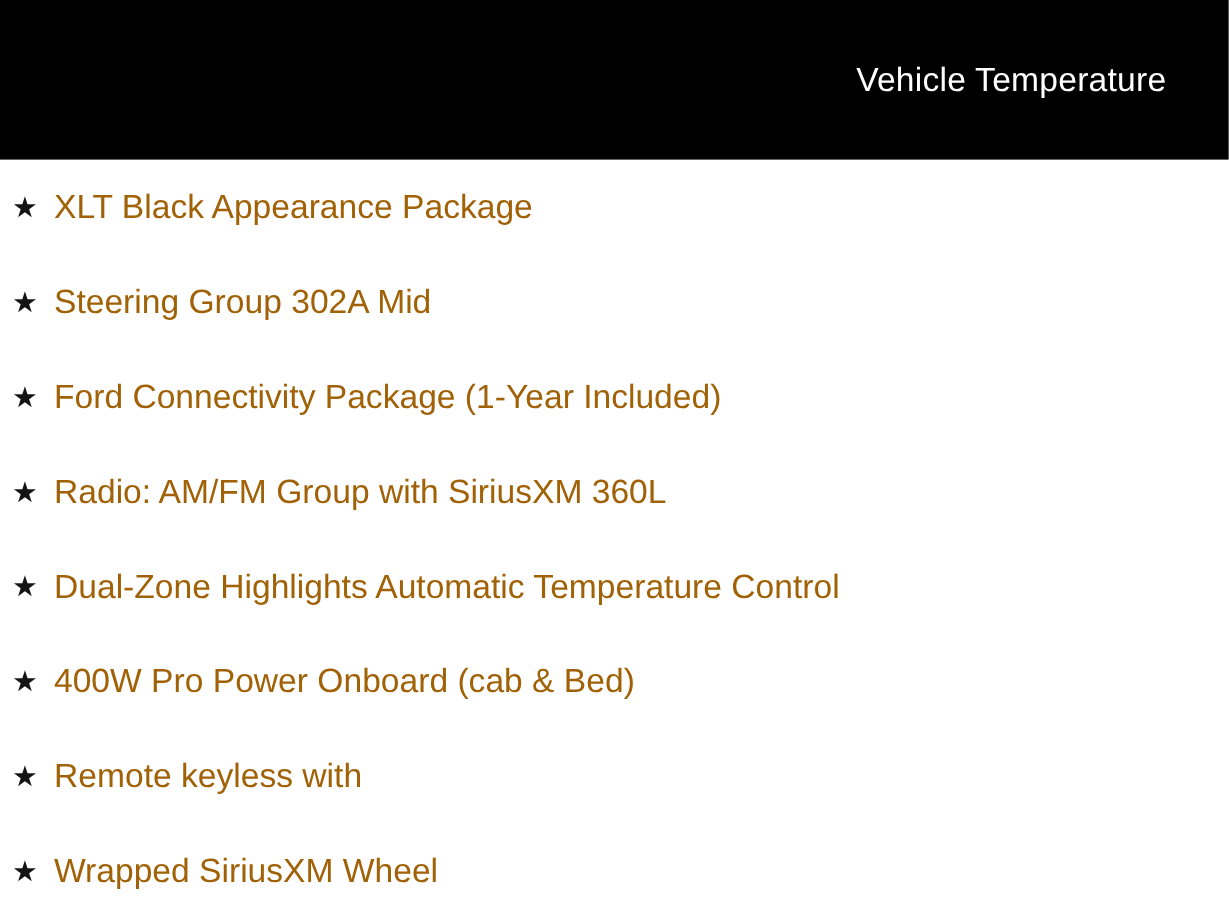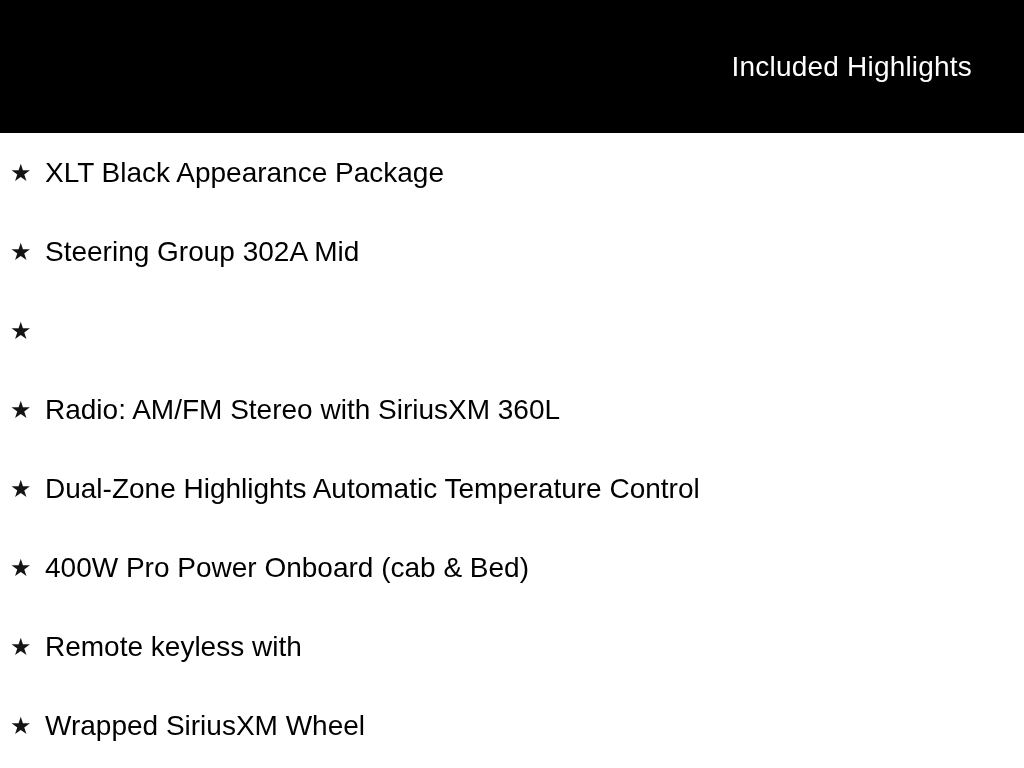--- a/index.html
+++ b/index.html
@@ -51,48 +51,49 @@
     font-family: "DejaVu Sans", sans-serif;
     font-size: 24px;
     line-height: 1;
     color: #141414;
     width: 35px;
     flex: 0 0 35px;
     text-align: left;
   }
   .label {
     font-size: 28px;
-    color: #000000;
+    color: #a16207;
     white-space: nowrap;
   }
 </style>
 </head>
 <body>
 
 <div class="page">
 
   <header class="topbar">
-    <div class="topbar-title">Included Highlights</div>
+    <div class="topbar-title">Vehicle Temperature</div>
   </header>
 
   <ul class="highlights">
     <li class="highlight-item">
       <span class="star">★</span>
       <span class="label">XLT Black Appearance Package</span>
     </li>
     <li class="highlight-item">
       <span class="star">★</span>
       <span class="label">Steering Group 302A Mid</span>
     </li>
     <li class="highlight-item">
       <span class="star">★</span>
+      <span class="label">Ford Connectivity Package (1-Year Included)</span>
     </li>
     <li class="highlight-item">
       <span class="star">★</span>
-      <span class="label">Radio: AM/FM Stereo with SiriusXM 360L</span>
+      <span class="label">Radio: AM/FM Group with SiriusXM 360L</span>
     </li>
     <li class="highlight-item">
       <span class="star">★</span>
       <span class="label">Dual-Zone Highlights Automatic Temperature Control</span>
     </li>
     <li class="highlight-item">
       <span class="star">★</span>
       <span class="label">400W Pro Power Onboard (cab &amp; Bed)</span>
     </li>
     <li class="highlight-item">

